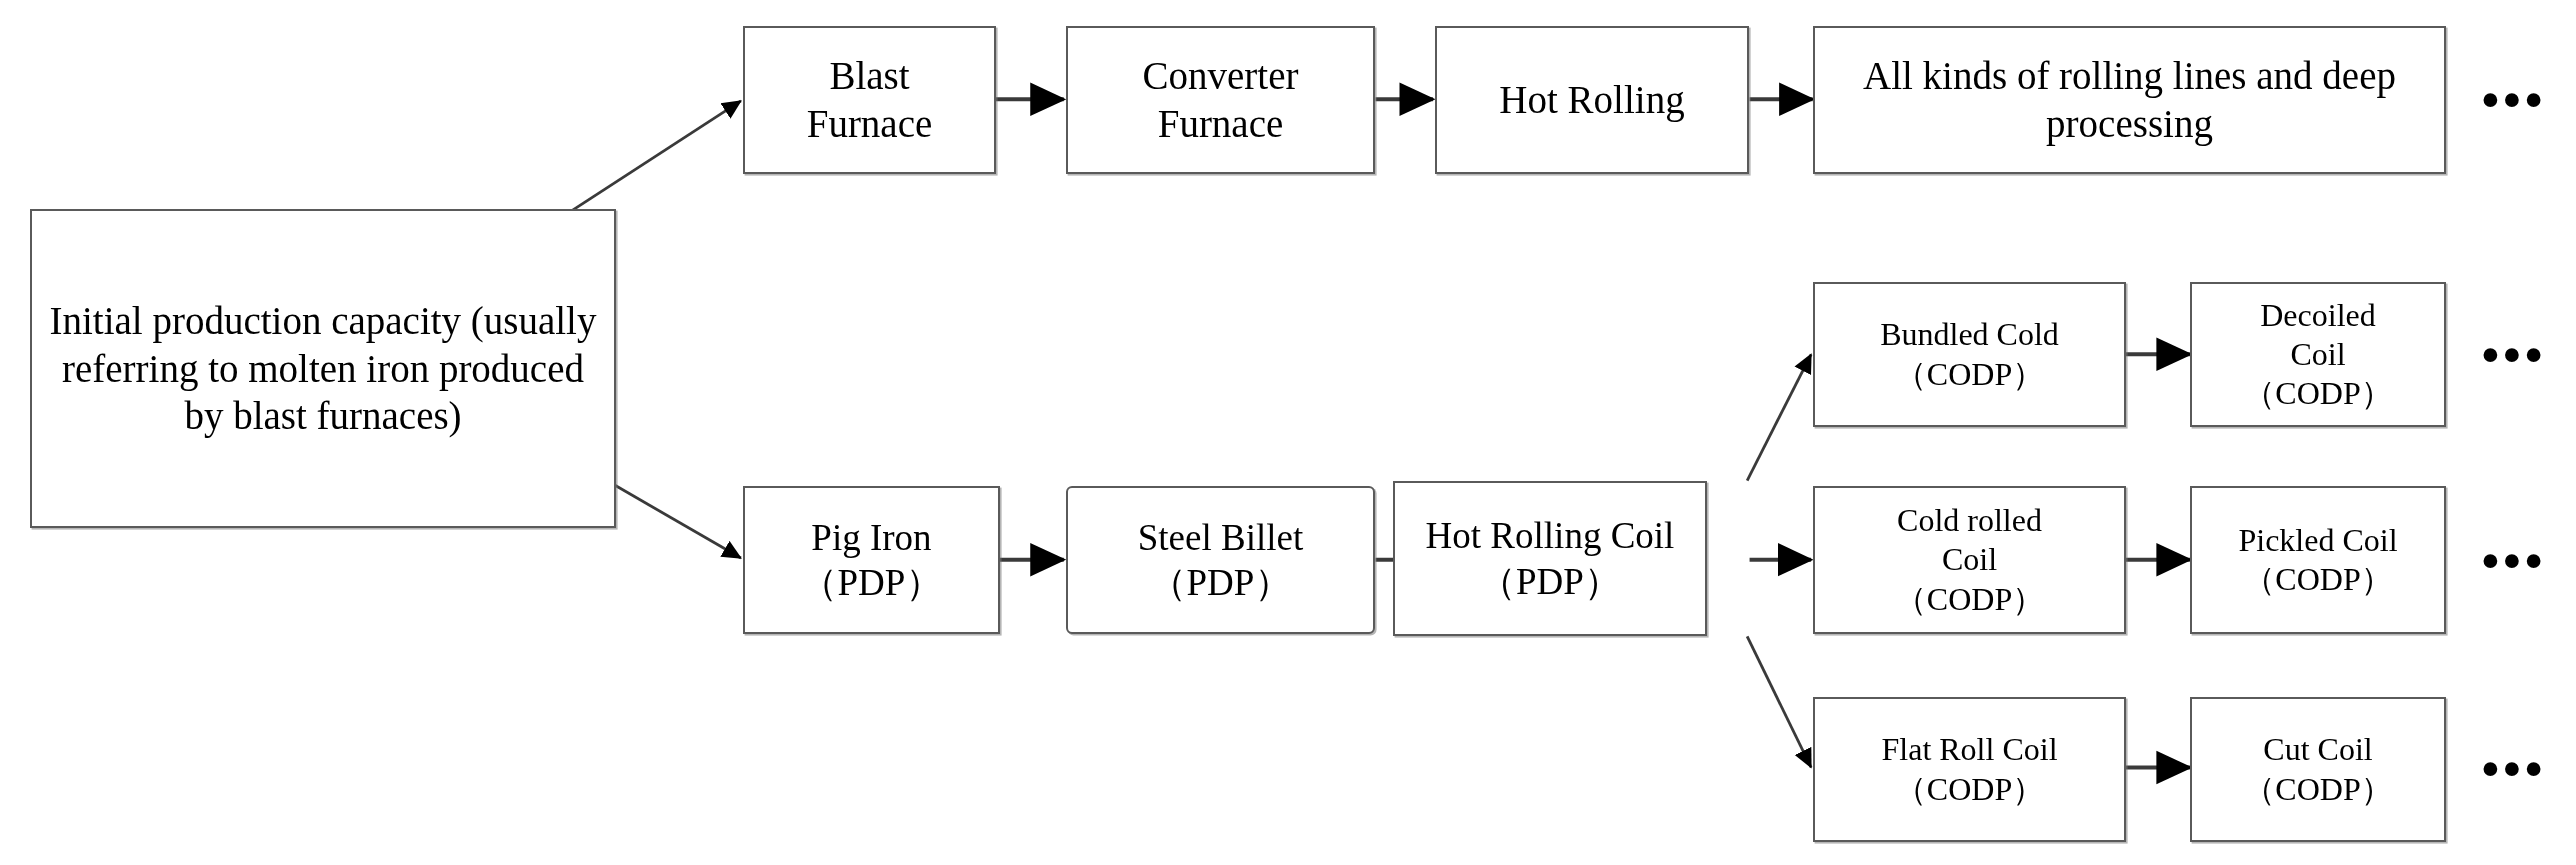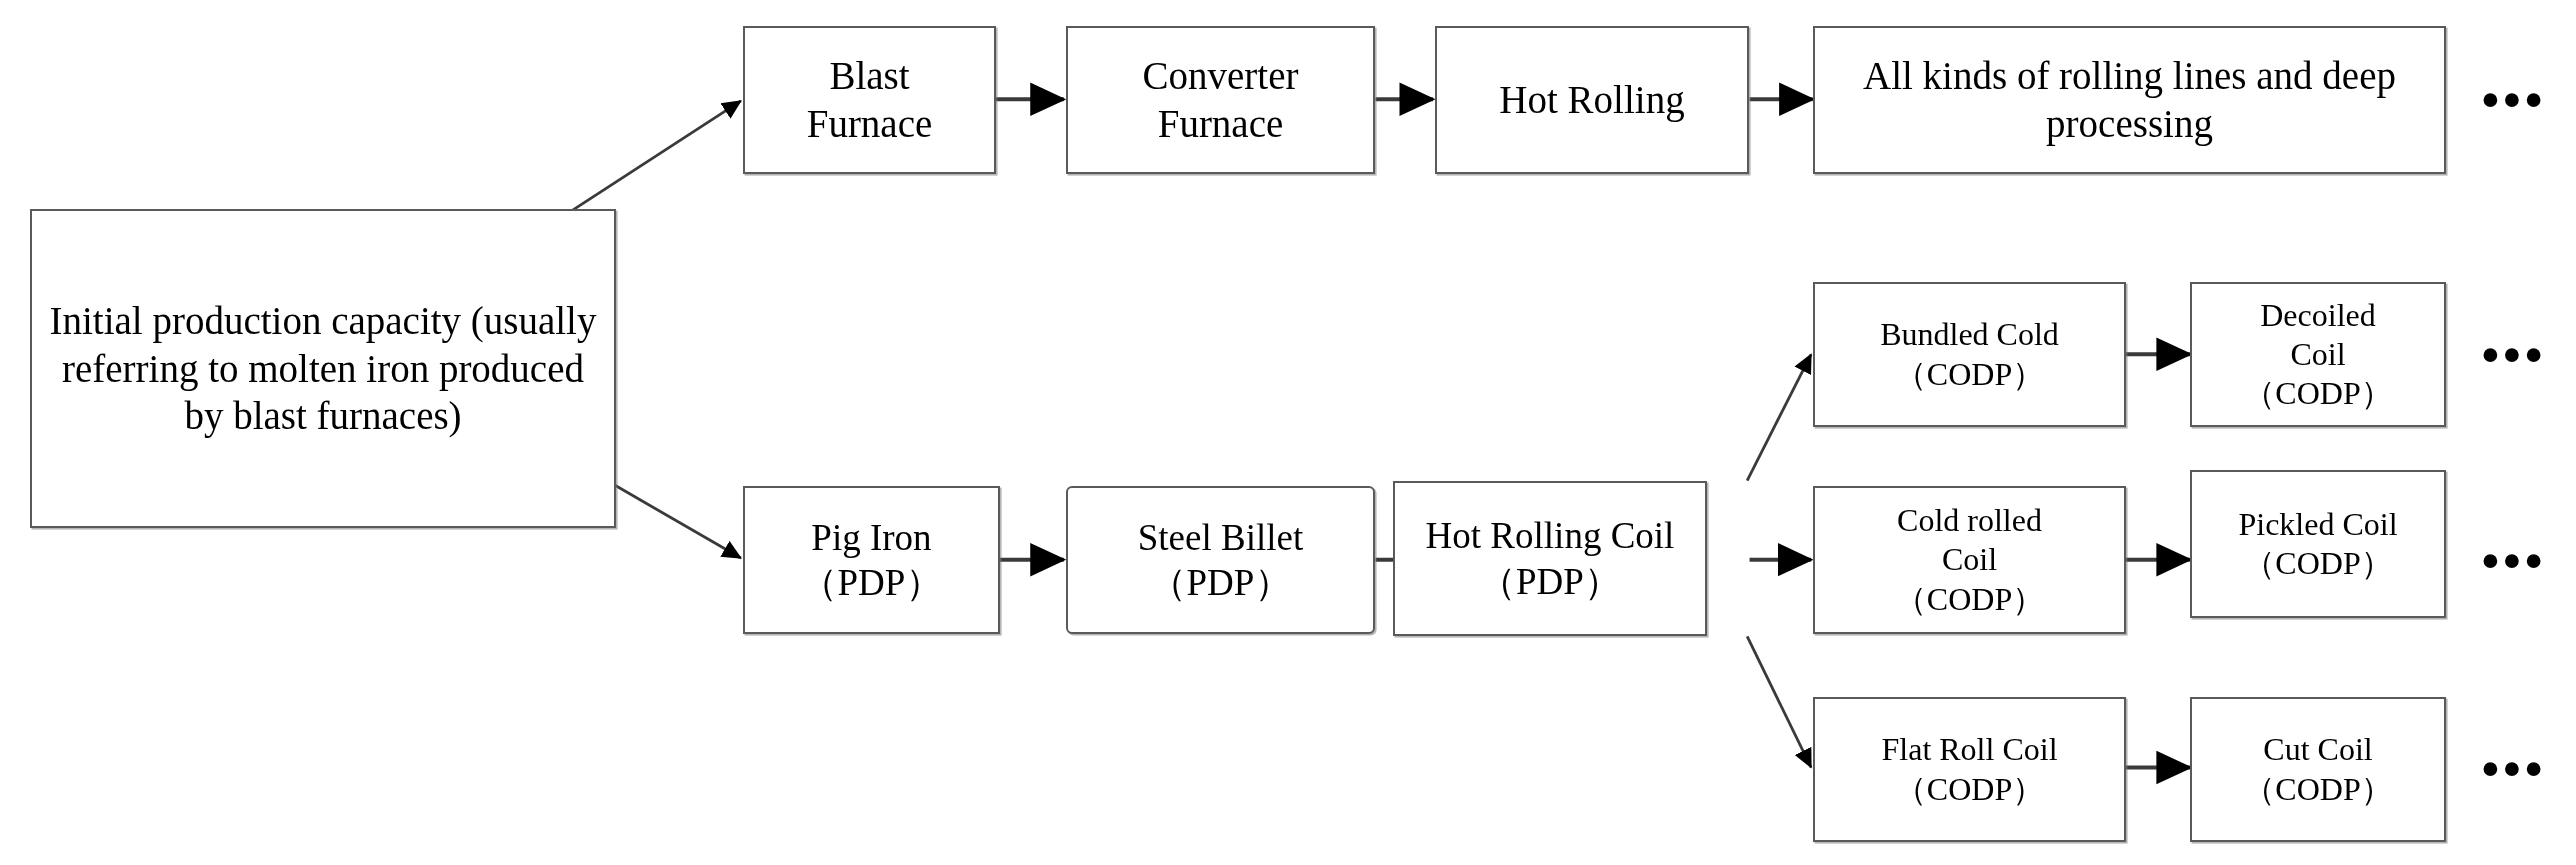--- a/index.html
+++ b/index.html
@@ -139,21 +139,21 @@
 （CODP）</span>
   </div>
 
   <div class="ellipsis" style="left:2482px; top:331px;">•••</div>
 
   <div class="node fs-small" style="left:1813px; top:486px; width:313px; height:148px;">
     <span class="label" style="max-width:200px;">Cold rolled Coil
 （CODP）</span>
   </div>
 
-  <div class="node fs-small" style="left:2190px; top:470px; width:256px; height:148px;">
+  <div class="node fs-small" style="left:2190px; top:486px; width:256px; height:148px;">
     <span class="label">Pickled Coil
 （CODP）</span>
   </div>
 
   <div class="ellipsis" style="left:2482px; top:537px;">•••</div>
 
   <div class="node fs-small" style="left:1813px; top:697px; width:313px; height:145px;">
     <span class="label">Flat Roll Coil
 （CODP）</span>
   </div>

